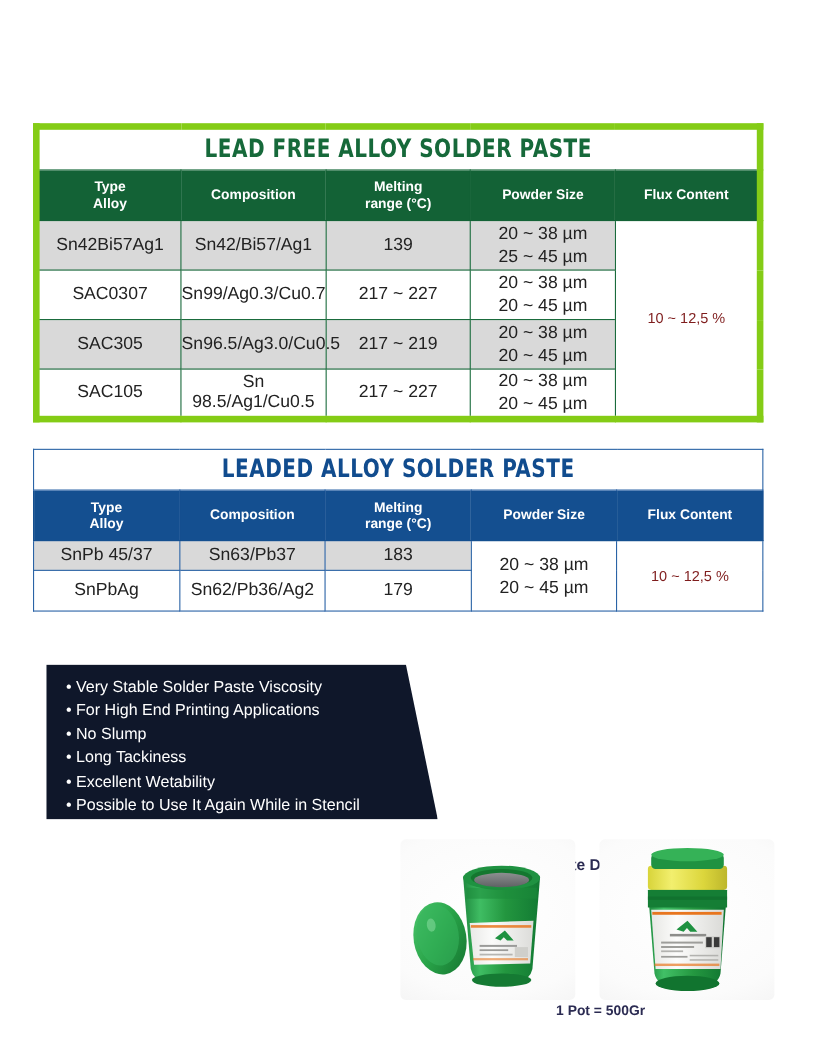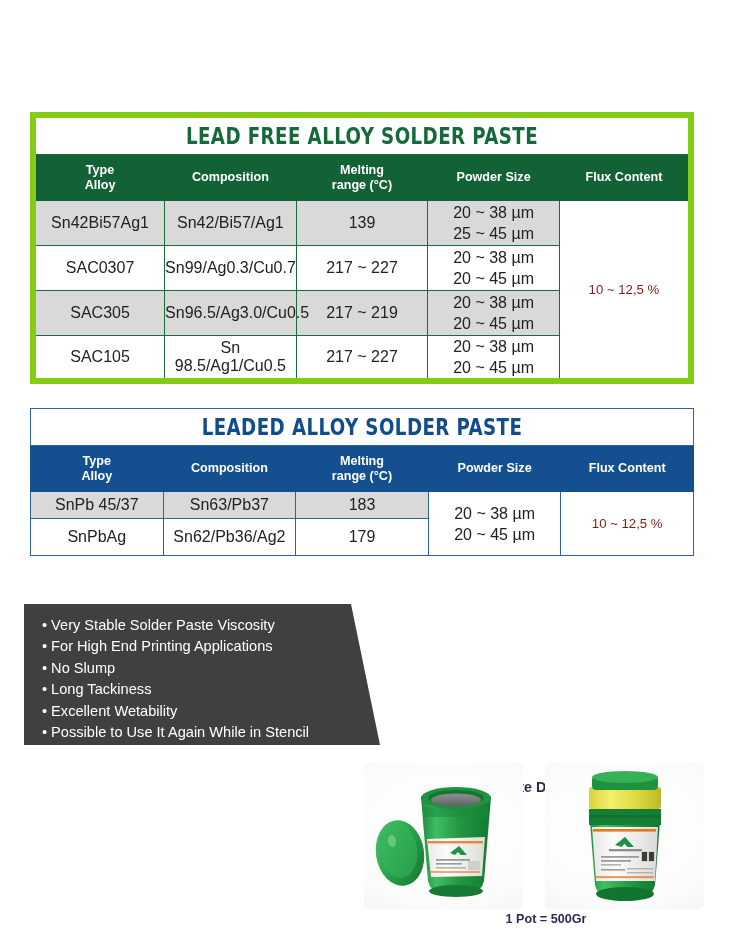--- a/index.html
+++ b/index.html
@@ -85,25 +85,25 @@
 
   
   #table-leaded { top: 408px; border: 1px solid #1d5aa0; }
   #table-leaded td { border: 1px solid #2a63a6; }
   #table-leaded .tbl-title { color: #114c8e; }
   #table-leaded .col-head { background: #144f90; border: 1px solid #144f90; }
 
   
   .features {
     position: absolute;
-    left: 24px;
+    left: 42px;
     top: 604px;
     width: 356px;
     height: 141px;
-    background: #404040;
+    background: #0f172a;
     clip-path: polygon(0 0, 327px 0, 356px 141px, 0 141px);
     padding: 11px 0 0 18px;
   }
   .feature-item {
     color: #ffffff;
     font-size: 14.6px;
     line-height: 21.4px;
     white-space: nowrap;
   }
   .feature-item .bullet { margin-right: 4px; }

